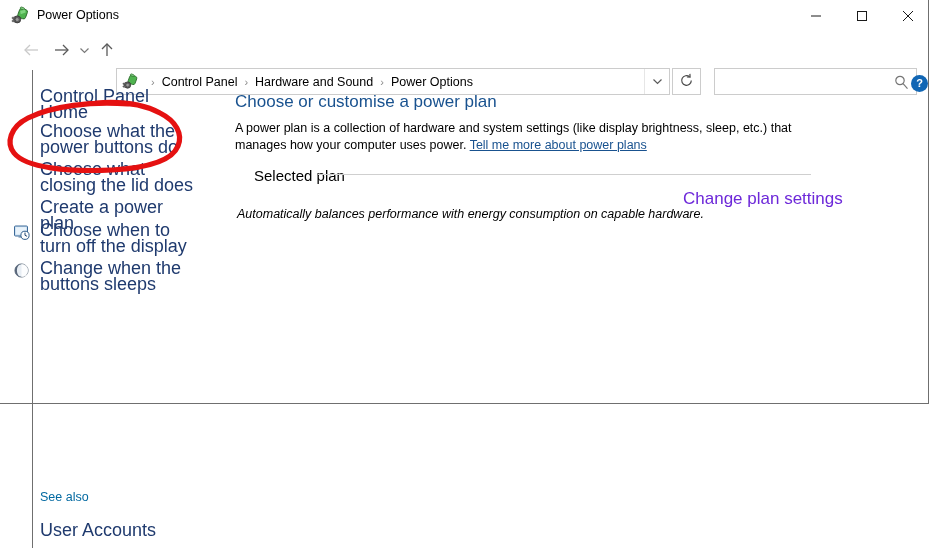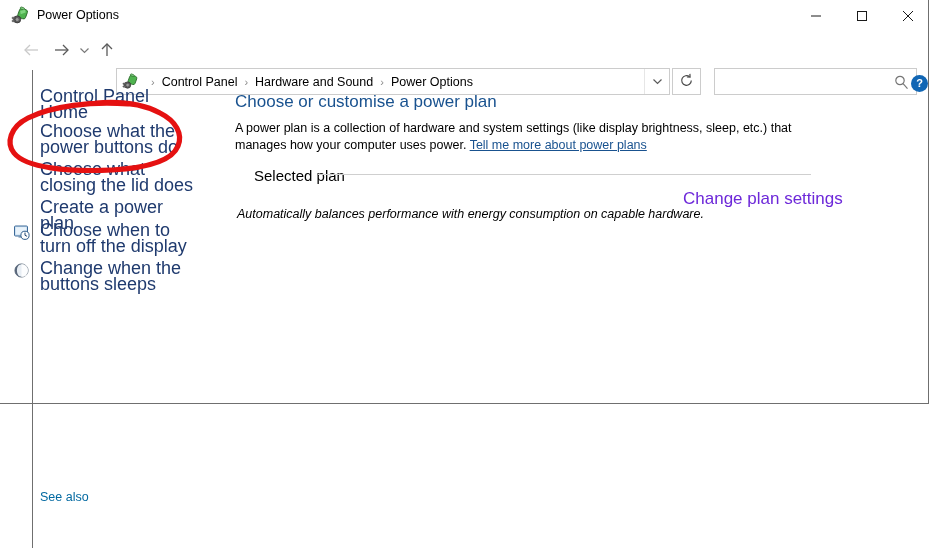--- a/index.html
+++ b/index.html
@@ -432,20 +432,21 @@
         <circle cx="8.5" cy="8.5" r="6.6" fill="#e8eef4" stroke="#6f7d8c" stroke-width="1"></circle>
         <path d="M8.5 1.9 A6.6 6.6 0 0 0 8.5 15.1 A4.6 6.6 0 0 1 8.5 1.9 Z" fill="#58667a"></path>
         <path d="M8.5 1.9 A6.6 6.6 0 0 1 8.5 15.1 Z" fill="#ffffff" opacity="0.85"></path>
       </svg>
     </span>
     <div class="nav-link" id="lnk-sleep">Change when the buttons sleeps</div>
 
     <div id="seealso-label">See also</div>
 
 
+    <div class="nav-link" id="lnk-useracct">User Accounts</div>
   </div>
 
   <div id="main">
 
     <div id="help-btn">?</div>
 
     <div id="page-heading">Choose or customise a power plan</div>
 
     <div id="page-desc"><span>A power plan is a collection of hardware and system settings (like display brightness, sleep, etc.) that manages how your computer uses power. </span><span class="inline-link">Tell me more about power plans</span></div>
 

